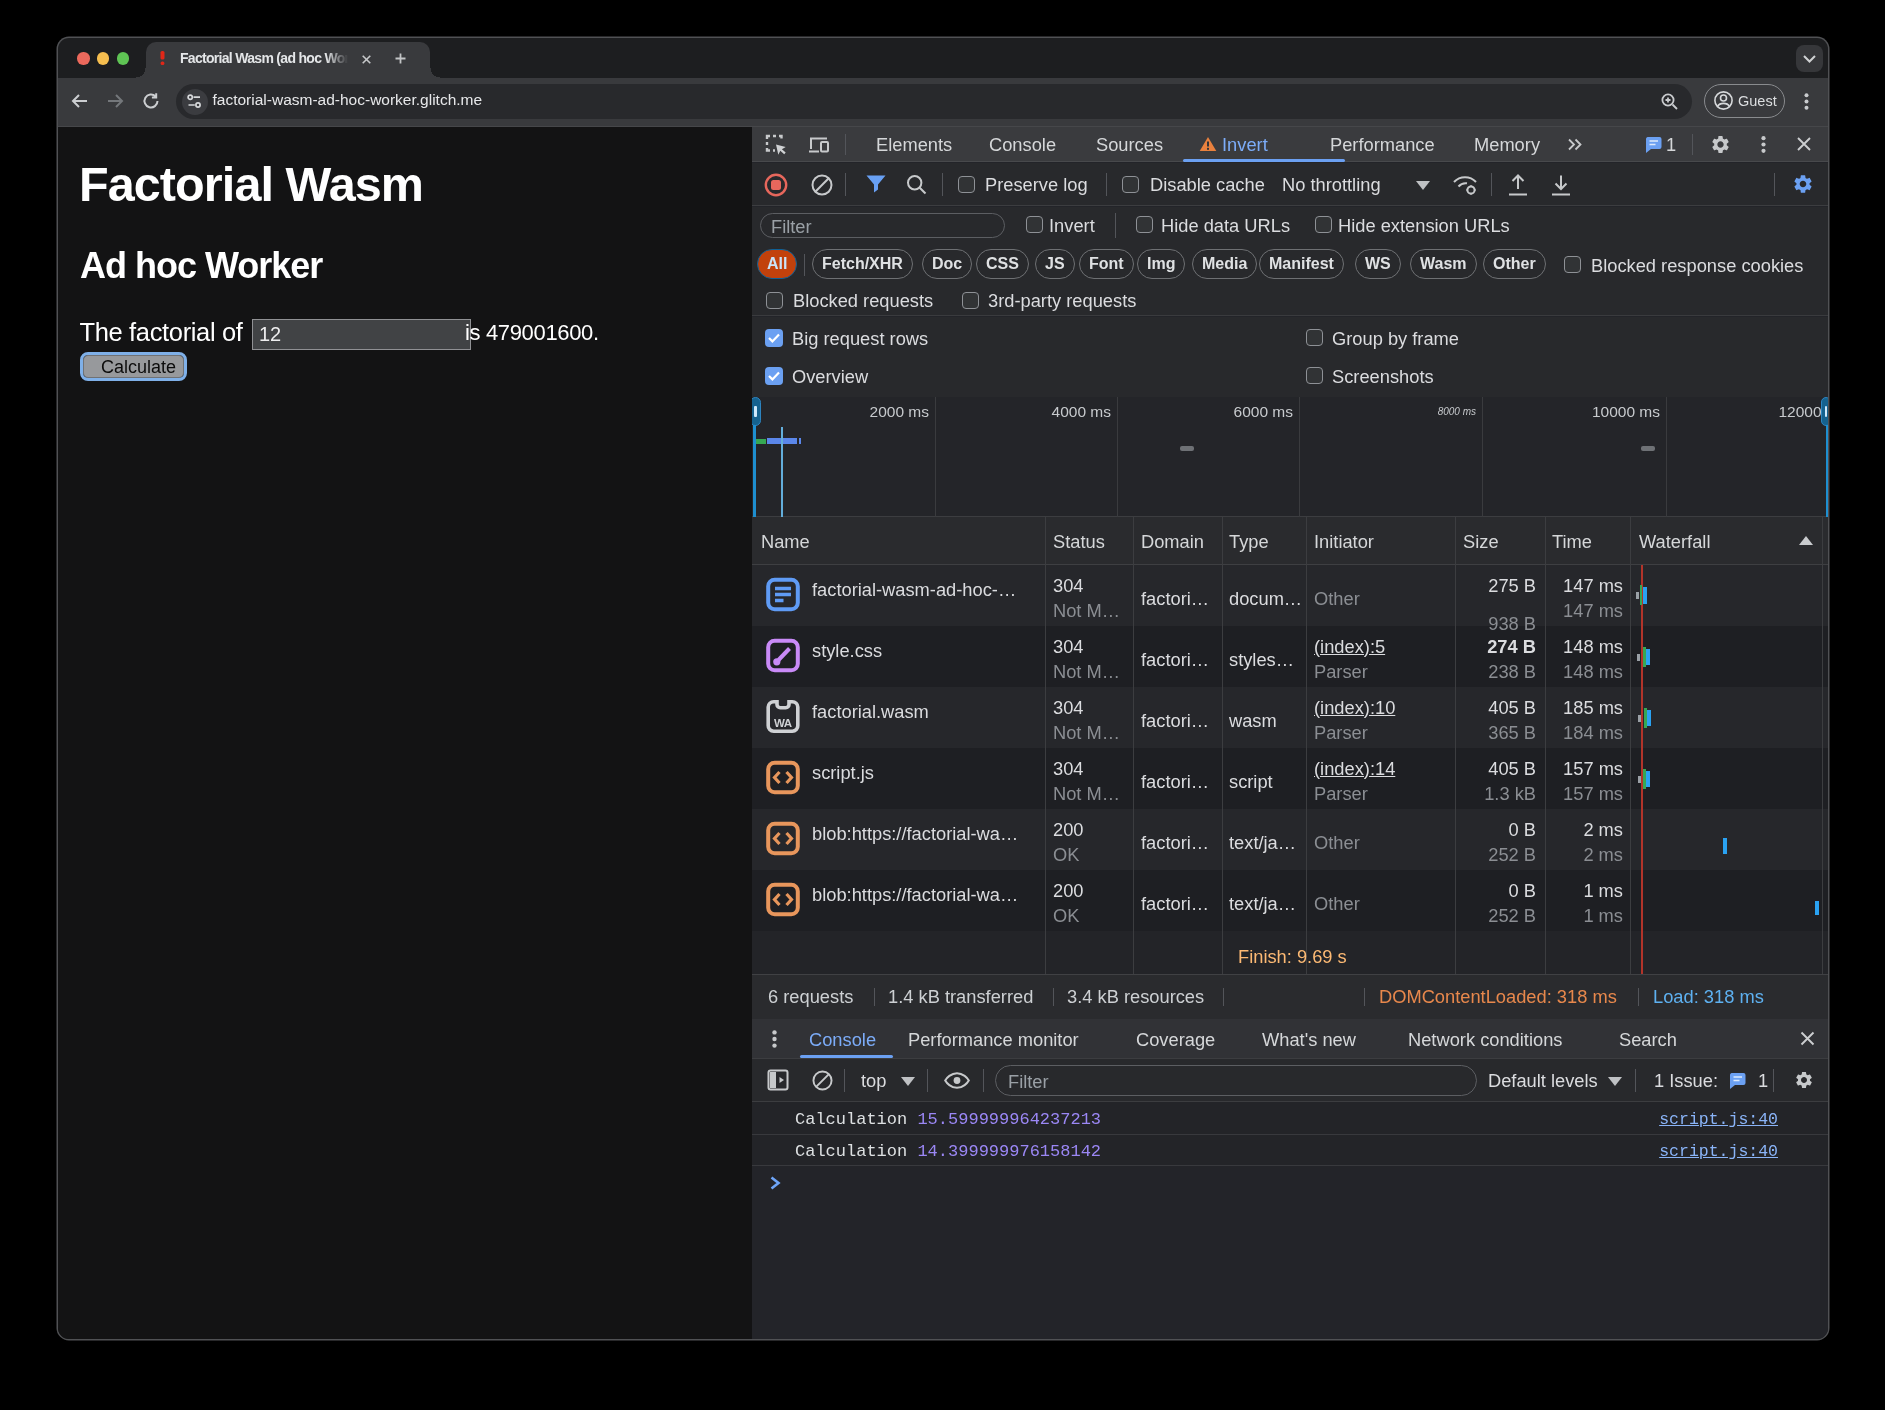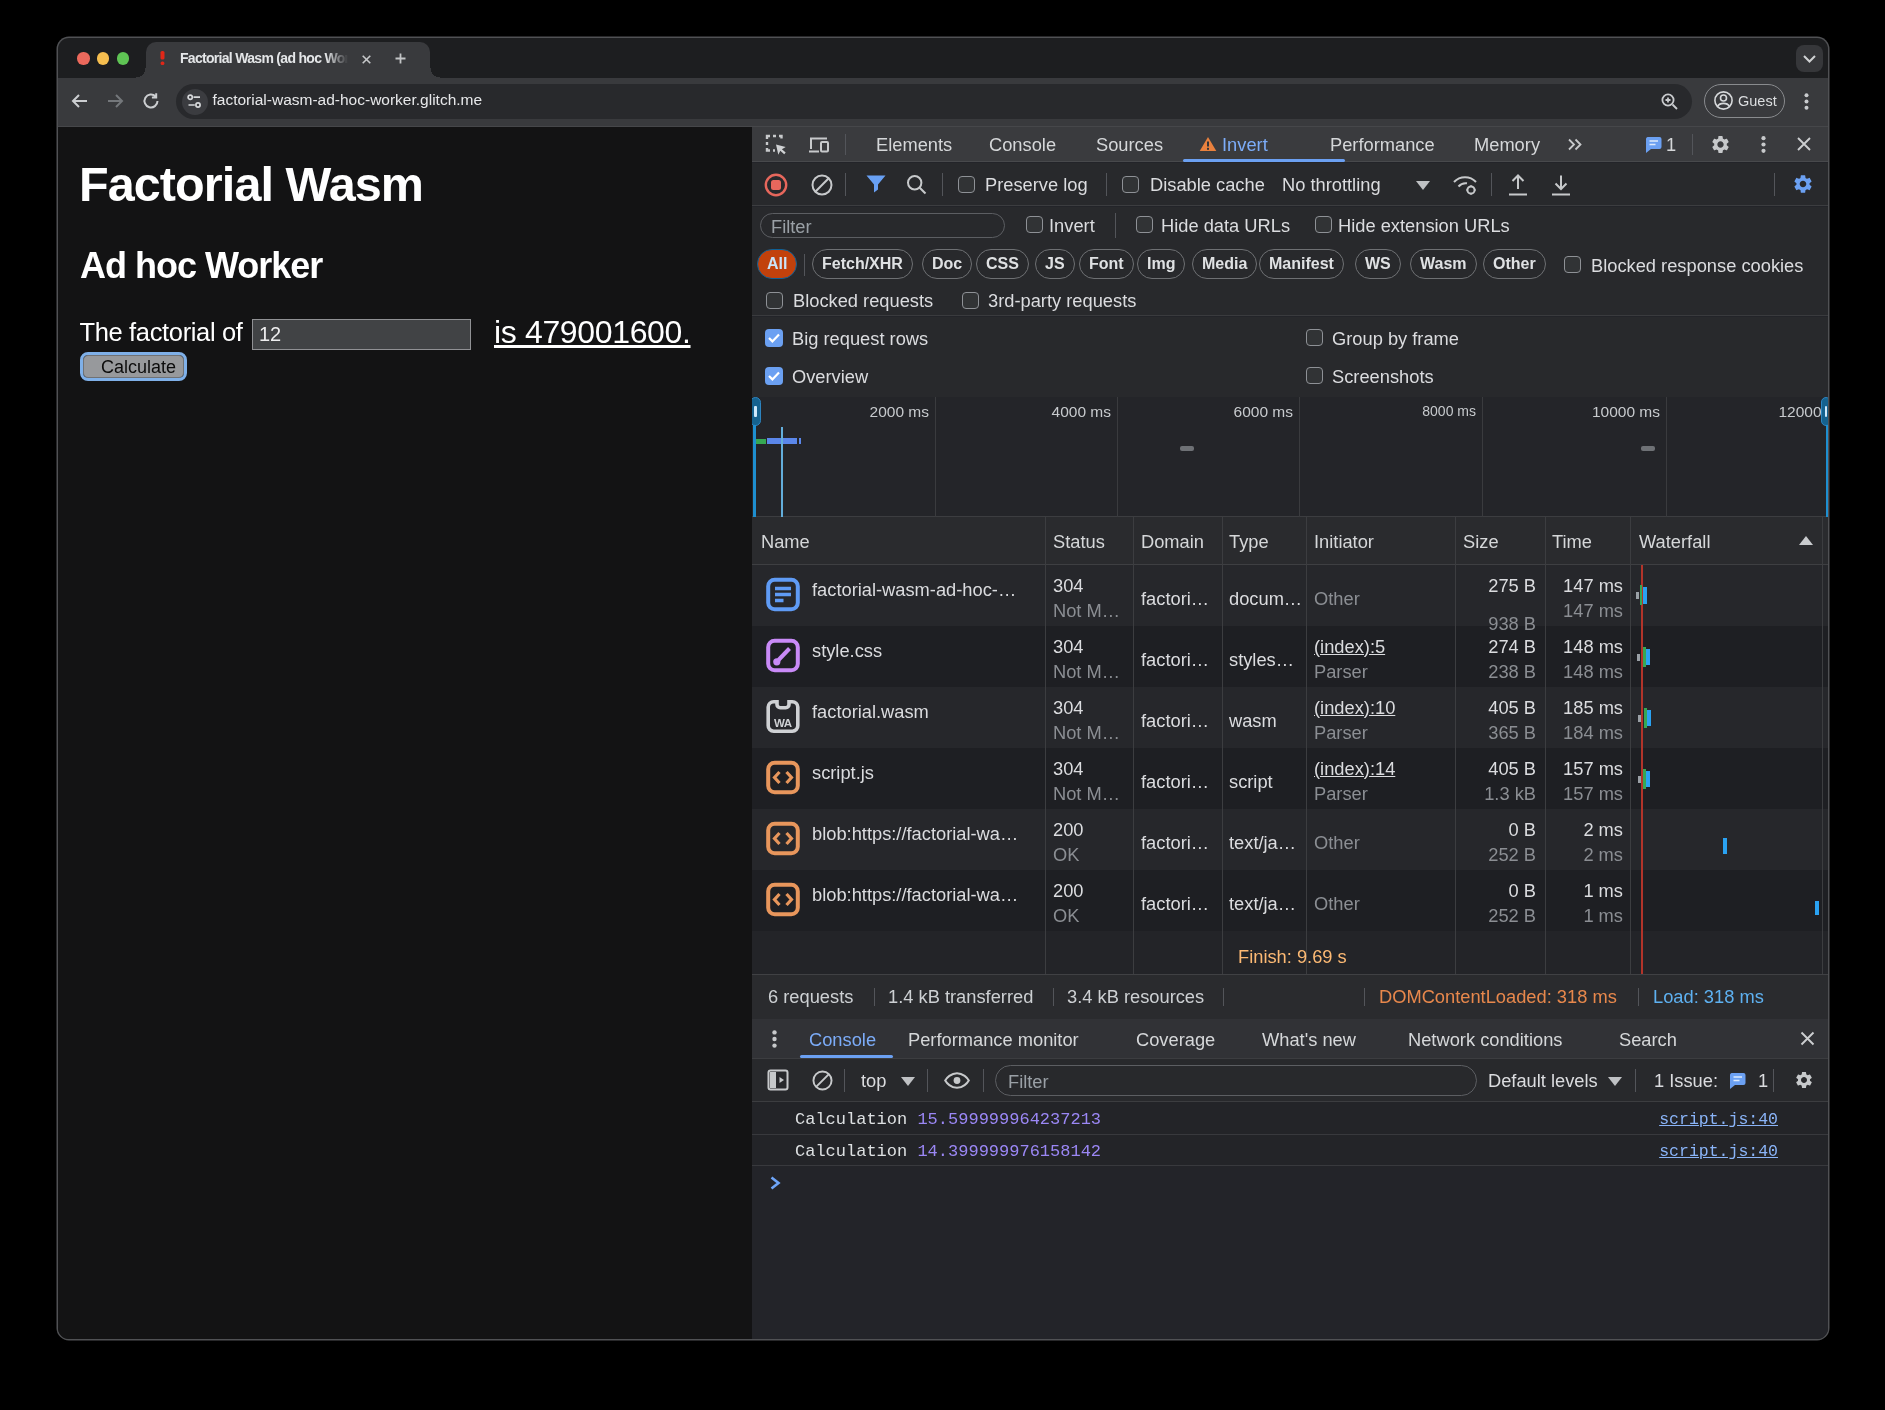--- a/index.html
+++ b/index.html
@@ -86,21 +86,21 @@
       <circle cx="2.5" cy="8.5" r="2" fill="#c9cbce"></circle>
       <circle cx="2.5" cy="14.8" r="2" fill="#c9cbce"></circle>
     </svg>
 
   <div id="page">
     <div class="tx" style="left:21px; top:33px; font-size:48.5px; font-weight:700; color:#fff; line-height:48.5px; letter-spacing:-0.9px;">Factorial Wasm</div>
     <div class="tx" style="left:22px; top:121.3px; font-size:36px; font-weight:700; color:#fff; line-height:36px; letter-spacing:-1px;">Ad hoc Worker</div>
     <div class="tx" style="left:21.5px; top:193.4px; font-size:25.5px; color:#fff; line-height:25px; letter-spacing:-0.35px;">The factorial of</div>
     <div class="ab" style="left:193.5px; top:191.5px; width:219px; height:31.5px; background:#414345; border:1.5px solid #909194; "></div>
     <div class="tx" style="left:201px; top:197px; font-size:20px; color:#ededee; line-height:21px;">12</div>
-    <div class="tx" style="left:436px; top:193.4px; font-size:32px; color:#fff; line-height:25px; letter-spacing:-0.35px;text-decoration:underline;">is 479001600.</div>
+    <div class="tx" style="left:407px; top:193.4px; font-size:22px; color:#fff; line-height:25px; letter-spacing:-0.35px;">is 479001600.</div>
     <div class="ab" style="left:25px; top:227.5px; width:101px; height:23.5px; background:#97999c; border:1px solid #707275; border-radius:5px; outline:3px solid #7fb0e8; outline-offset:0px;"></div>
     <div class="tx" style="left:43px; top:229.5px; font-size:18px; color:#0c0c0c; line-height:20px;">Calculate</div>
   </div>
 
   <div id="dt">
 
     <div class="ab" style="left:0; top:0; width:1076px; height:35px; background:#3a3b3e; border-bottom:1px solid #48494c;"></div>
     <svg style="left:13px; top:7px;" width="22" height="22" viewBox="0 0 22 22" fill="none">
         <path d="M2 5 V2 H5 M8 2 H11 M14 2 H16.5 V4.5 M2 8 V11 M2 14 V16.5 H5 M8 16.5 H10" stroke="#c7c9cb" stroke-width="2.4"></path>
         <path d="M11 10.5 L13.3 20.7 L15.3 16.8 L19.2 20.3 L20.7 18.6 L16.9 15.2 L20.7 13 Z" fill="#cfd1d3"></path>
@@ -238,21 +238,21 @@
 
     <div class="ab" style="left:0; top:270px; width:1076px; height:120px; background:#242529; border-bottom:1px solid #3c3d40;"></div>
     <div class="ab" style="left:183px; top:270px; width:1px; height:120px; background:#3a3b3e;"></div>
     <div class="ab" style="left:365px; top:270px; width:1px; height:120px; background:#3a3b3e;"></div>
     <div class="ab" style="left:547px; top:270px; width:1px; height:120px; background:#3a3b3e;"></div>
     <div class="ab" style="left:730px; top:270px; width:1px; height:120px; background:#3a3b3e;"></div>
     <div class="ab" style="left:914px; top:270px; width:1px; height:120px; background:#3a3b3e;"></div>
     <div class="tx" style="left:0; top:274px; width:177px; text-align:right; color:#c7cacd; font-size:15.5px;">2000 ms</div>
     <div class="tx" style="left:182px; top:274px; width:177px; text-align:right; color:#c7cacd; font-size:15.5px;">4000 ms</div>
     <div class="tx" style="left:364px; top:274px; width:177px; text-align:right; color:#c7cacd; font-size:15.5px;">6000 ms</div>
-    <div class="tx" style="left:547px; top:274px; width:177px; text-align:right; color:#c7cacd; font-size:14px;">8000 ms</div>
+    <div class="tx" style="left:547px; top:274px; width:177px; text-align:right; color:#c7cacd; font-size:10px;font-style:italic;">8000 ms</div>
     <div class="tx" style="left:721px; top:274px; width:187px; text-align:right; color:#c7cacd; font-size:15.5px;">10000 ms</div>
     <div class="tx" style="left:1026.5px; top:274px; color:#c7cacd; font-size:15.5px;">12000</div>
     <div class="ab" style="left:428px; top:319px; width:14px; height:5px; background:#6e7175; border-radius:2px;"></div>
     <div class="ab" style="left:889px; top:319px; width:14px; height:5px; background:#6e7175; border-radius:2px;"></div>
 
     <div class="ab" style="left:-2px; top:270px; width:10.5px; height:29px; background:#15628f; border:1.5px solid #2d84c0; border-radius:6px;"></div>
     <div class="ab" style="left:2px; top:279px; width:2.5px; height:11px; background:#cfe9fb; border-radius:1px;"></div>
     <div class="ab" style="left:1px; top:298px; width:3px; height:92px; background:#1e8fd0;"></div>
     <div class="ab" style="left:1069px; top:270px; width:10px; height:29px; background:#15628f; border:1.5px solid #2d84c0; border-radius:6px;"></div>
     <div class="ab" style="left:1072.5px; top:279px; width:2.5px; height:11px; background:#cfe9fb; border-radius:1px;"></div>
@@ -316,21 +316,21 @@
         <path d="M12.5 22 L23.5 10.5" stroke-width="4"></path>
         <circle cx="10.8" cy="23.8" r="3.6" fill="#c98af7" stroke="none"></circle>
       </svg>
     <div class="tx" style="left:60px; top:513px;">style.css</div>
     <div class="tx" style="left:301px; top:508.5px;">304</div>
     <div class="tx gy" style="left:301px; top:533.5px;">Not M…</div>
     <div class="tx" style="left:389px; top:522px;">factori…</div>
     <div class="tx" style="left:477px; top:522px;">styles…</div>
     <div class="tx" style="left:562px; top:508.5px; text-decoration:underline;">(index):5</div>
     <div class="tx gy" style="left:562px; top:533.5px;">Parser</div>
-    <div class="tx" style="left:620px; top:508.5px; width:164px; text-align:right;">274 B</div>
+    <div class="tx" style="left:620px; top:508.5px; width:164px; text-align:right;font-weight:bold;">274 B</div>
     <div class="tx gy" style="left:620px; top:533.5px; width:164px; text-align:right;">238 B</div>
     <div class="tx" style="left:713px; top:508.5px; width:158px; text-align:right;">148 ms</div>
     <div class="tx gy" style="left:713px; top:533.5px; width:158px; text-align:right;">148 ms</div>
     <div class="ab" style="left:885px; top:527px; width:3px; height:7px; background:#9aa0a6;"></div>
     <div class="ab" style="left:891px; top:520px; width:2.5px; height:20px; background:#36a854;"></div>
     <div class="ab" style="left:893.5px; top:522px; width:4px; height:16px; background:#2aa2f2;"></div>
 
     <svg style="left:14px; top:572px;" width="34" height="35" viewBox="0 0 34 35" fill="none" stroke="#cfd1d4">
         <path d="M2.2 8 A5.5 5.5 0 0 1 7.7 2.7 H11 V5.5 A3.2 3.2 0 0 0 14.2 8.7 H19.8 A3.2 3.2 0 0 0 23 5.5 V2.7 H26.3 A5.5 5.5 0 0 1 31.8 8 V26.5 A5.5 5.5 0 0 1 26.3 32.3 H7.7 A5.5 5.5 0 0 1 2.2 26.5 Z" stroke-width="3.6"></path>
         <text x="8" y="27.5" font-size="11.5" font-weight="700" fill="#cfd1d4" stroke="none" font-family="Liberation Sans" letter-spacing="-0.5">WA</text>

